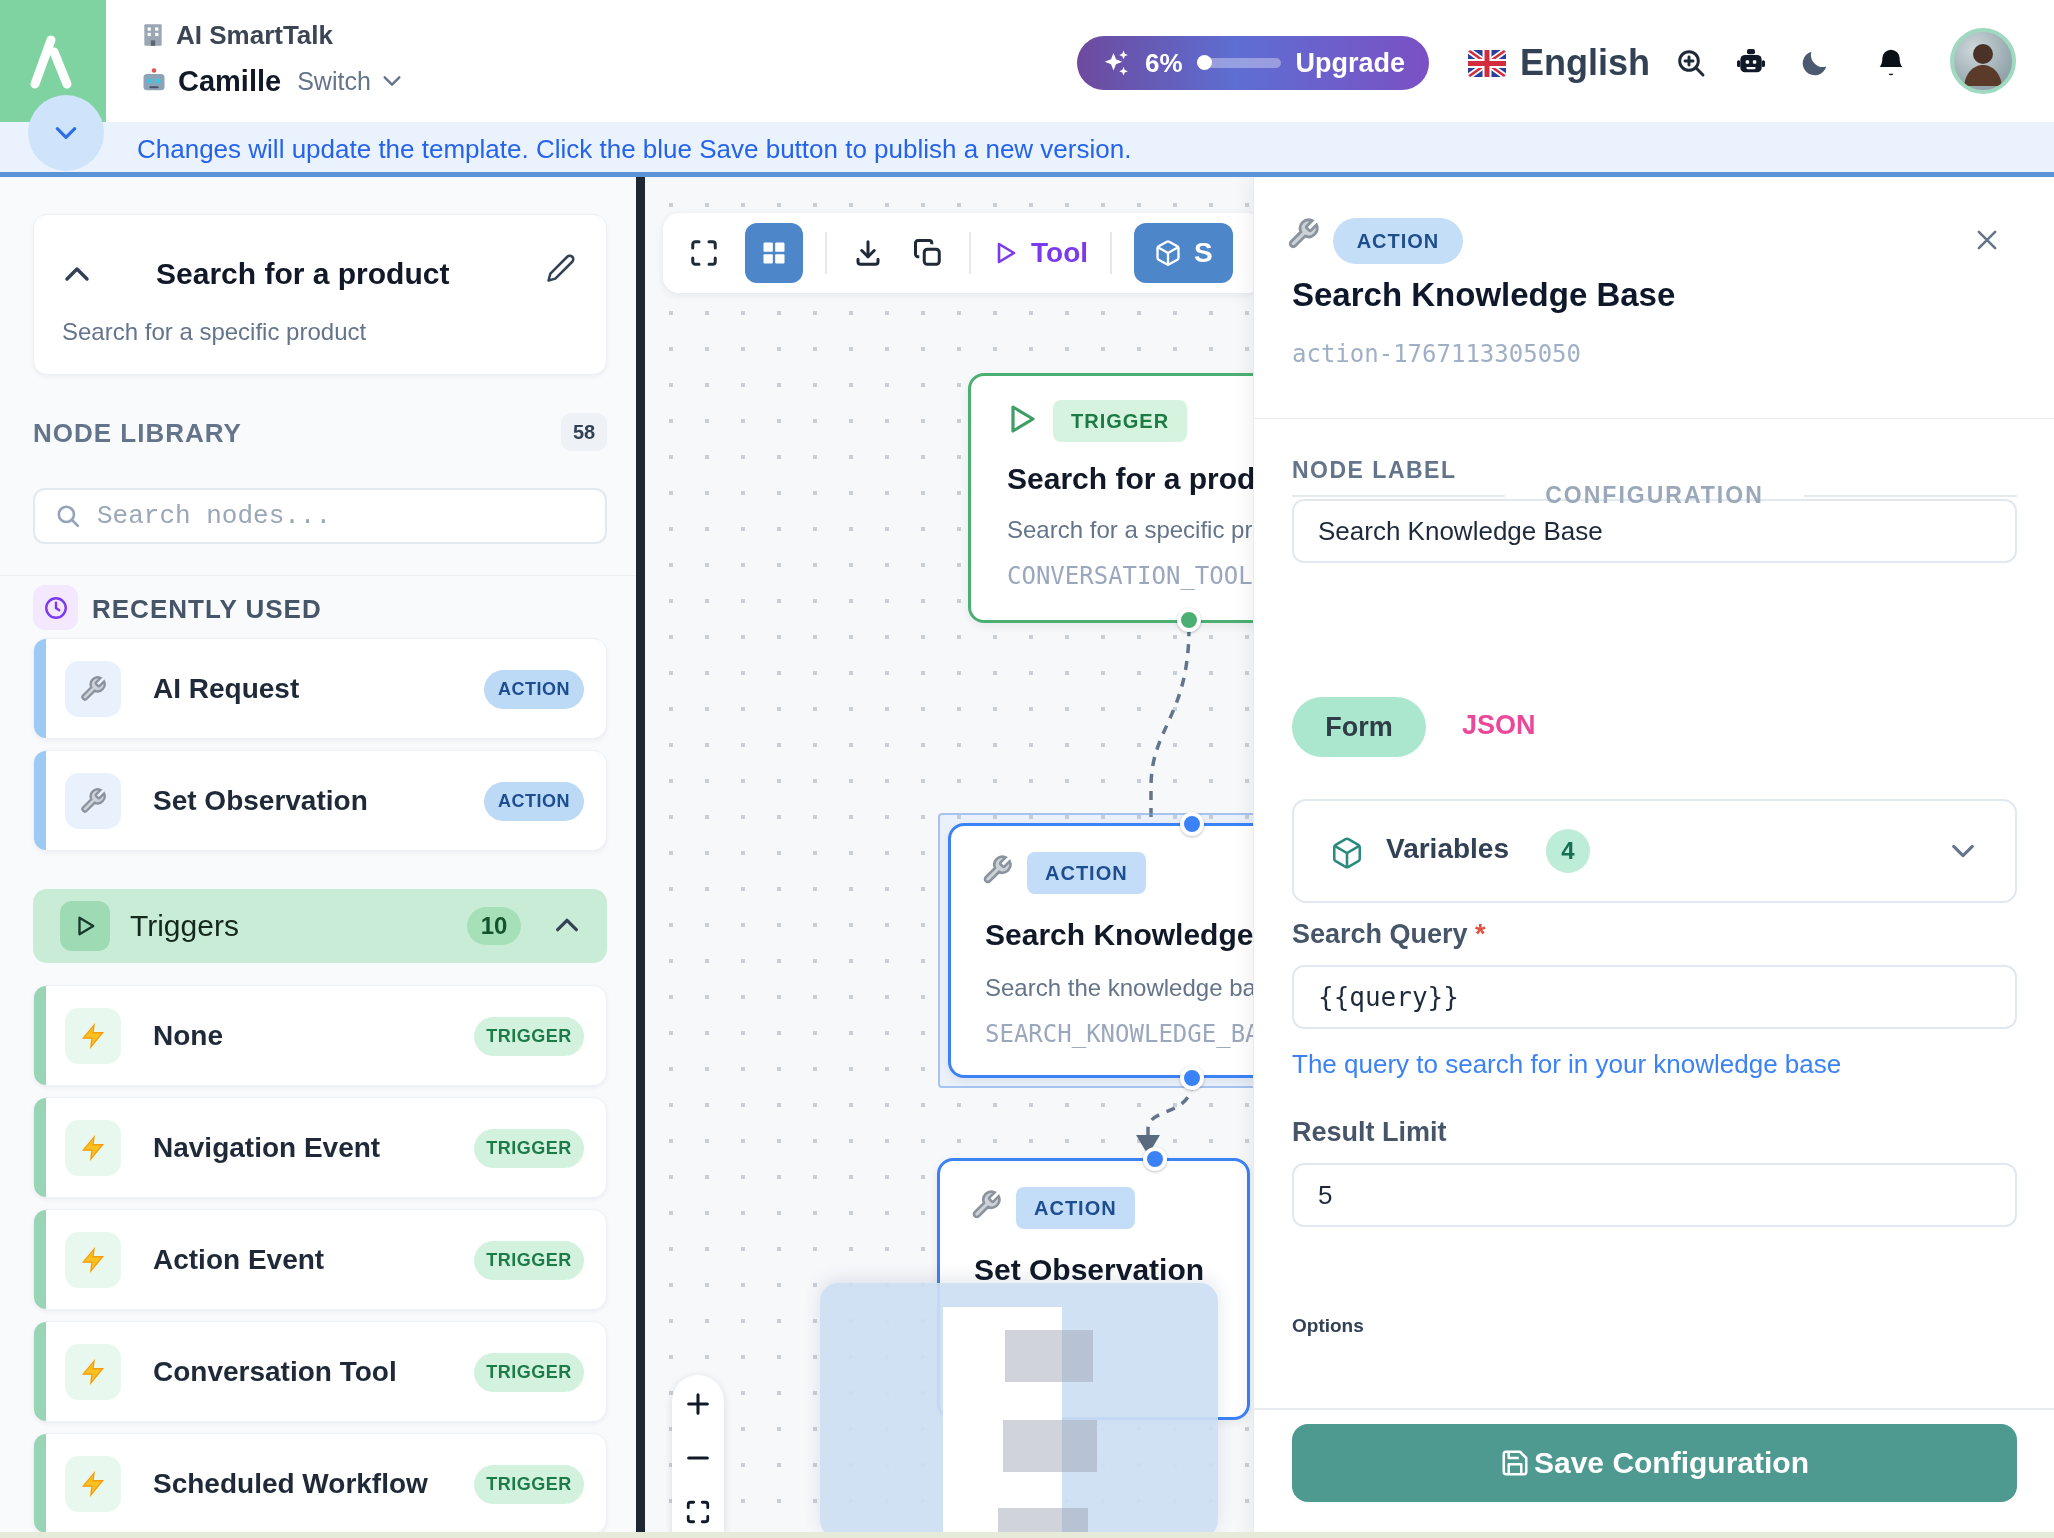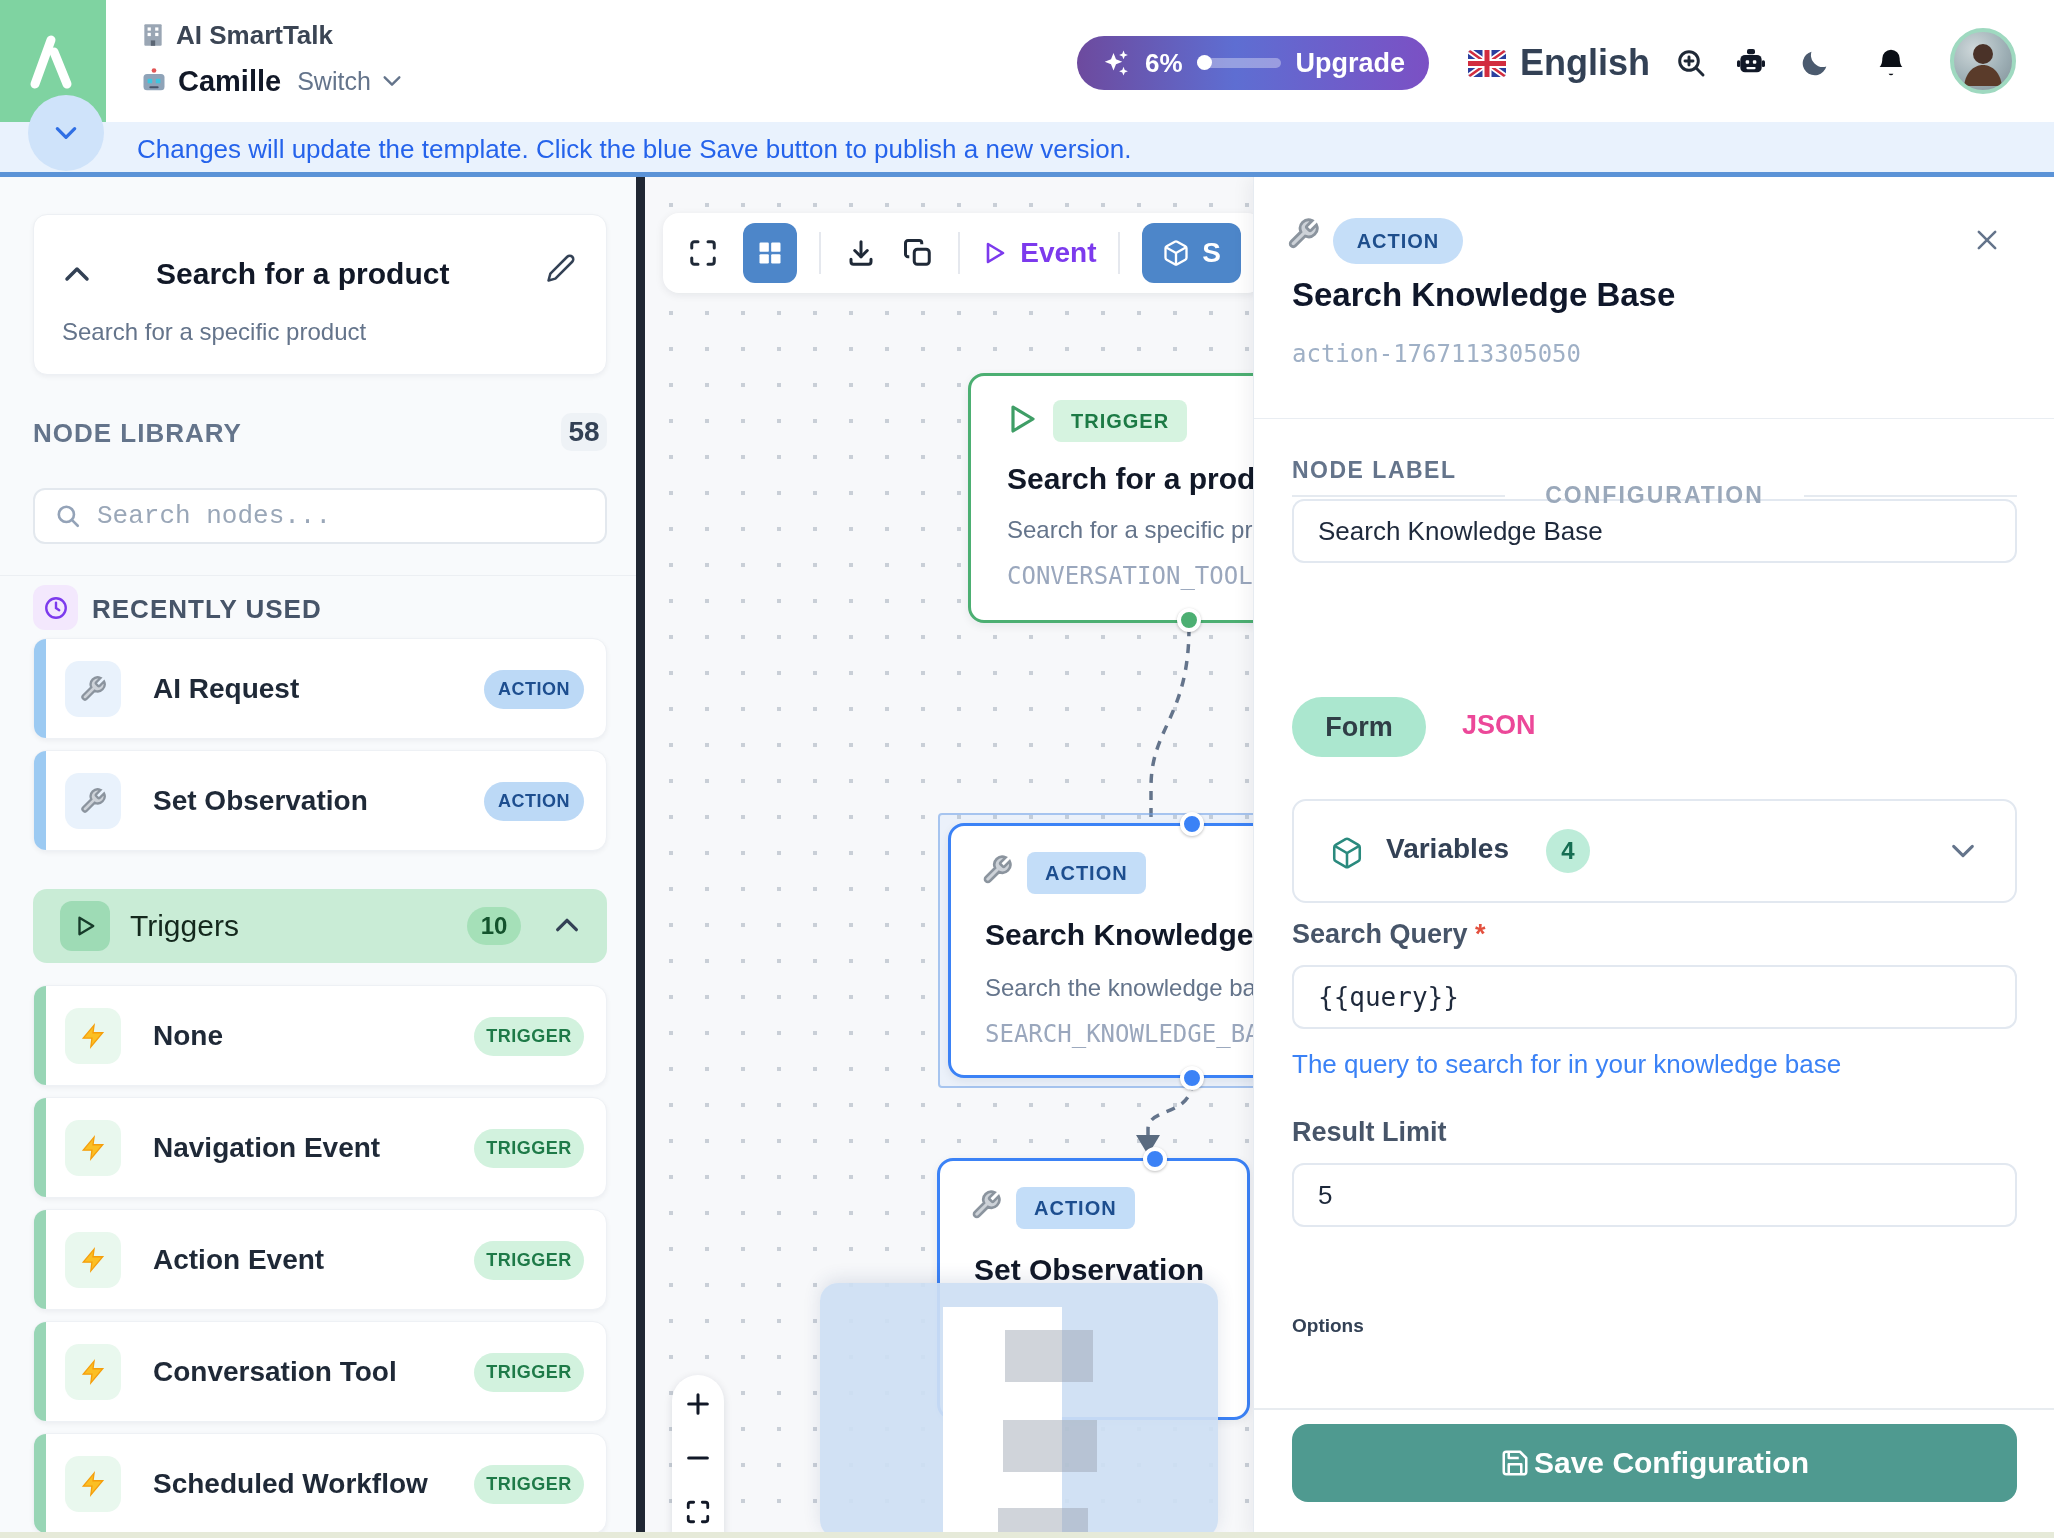--- a/index.html
+++ b/index.html
@@ -38,21 +38,21 @@
 
   
   .sidebar { left:0; top:177px; width:637px; height:1361px; background:#f8fafc; z-index:2; }
   .scroll-thumb { left:636px; top:177px; width:9px; height:1355px; background:#202733; z-index:8; }
   .wf-card { left:33px; top:37px; width:574px; height:161px; background:#fff; border:1px solid #edf0f4; border-radius:14px;
     box-shadow:0 2px 5px rgba(16,24,40,.05); }
   .wf-title { position:absolute; left:122px; top:42px; font-size:30px; font-weight:700; color:#111827; }
   .wf-sub { position:absolute; left:28px; top:103px; font-size:24px; color:#64748b; }
   .lib-label { left:33px; top:241px; font-size:26px; font-weight:700; color:#64748b; letter-spacing:1px; }
   .lib-count { left:561px; top:236px; width:46px; height:38px; background:#eef2f6; border-radius:10px;
-    display:flex; align-items:center; justify-content:center; font-size:28px; font-weight:700; color:#334155; }
+    display:flex; align-items:center; justify-content:center; font-size:20px; font-weight:700; color:#334155; }
   .searchbox { left:33px; top:311px; width:574px; height:56px; background:#fff; border:2px solid #e3e8ee; border-radius:12px;
     display:flex; align-items:center; padding:0 20px; gap:16px; }
   .searchbox input { border:none; outline:none; font-size:26px; color:#334155; width:460px; font-family:Liberation Mono, monospace; background:transparent; }
   .searchbox input::placeholder { color:#9aa7b8; }
   .side-sep { left:0; top:398px; width:637px; height:1px; background:#eceff3; }
   .sect-icon { left:33px; top:408px; width:45px; height:45px; border-radius:12px; background:#f3e8fd; display:flex; align-items:center; justify-content:center; }
   .sect-label { left:92px; top:417px; font-size:26px; font-weight:700; color:#475569; letter-spacing:1px; }
 
   .node-card { left:33px; width:574px; height:101px; background:#fff; border:1px solid #eef1f5; border-radius:14px;
     box-shadow:0 2px 5px rgba(16,24,40,.05); cursor:pointer; }
@@ -234,21 +234,21 @@
       <svg width="30" height="30" viewBox="0 0 24 24" fill="none" stroke="#1f2937" stroke-width="2.4" stroke-linejoin="round">
           <rect x="9" y="9" width="12" height="12" rx="2.5"></rect>
           <path d="M5 15H4a2 2 0 0 1-2-2V4a2 2 0 0 1 2-2h9a2 2 0 0 1 2 2v1"></path>
         </svg>
     </span>
     <span class="tb-div"></span>
     <span class="tb-test">
       <svg width="24" height="26" viewBox="0 0 24 24" fill="none" stroke="#7c3aed" stroke-width="2.6" stroke-linejoin="round">
           <polygon points="6,3 21,12 6,21"></polygon>
         </svg>
-      <span>Event</span>
+      <span>Tool</span>
     </span>
     <span class="tb-div"></span>
     <span class="tb-save">
       <svg width="28" height="28" viewBox="0 0 24 24" fill="none" stroke="#fff" stroke-width="2">
           <path d="M21 16V8a2 2 0 0 0-1-1.73l-7-4a2 2 0 0 0-2 0l-7 4A2 2 0 0 0 3 8v8a2 2 0 0 0 1 1.73l7 4a2 2 0 0 0 2 0l7-4A2 2 0 0 0 21 16z"></path>
           <path d="M3.3 7l8.7 5 8.7-5"></path>
           <path d="M12 22V12"></path>
         </svg>
       <span>S</span>
     </span>

